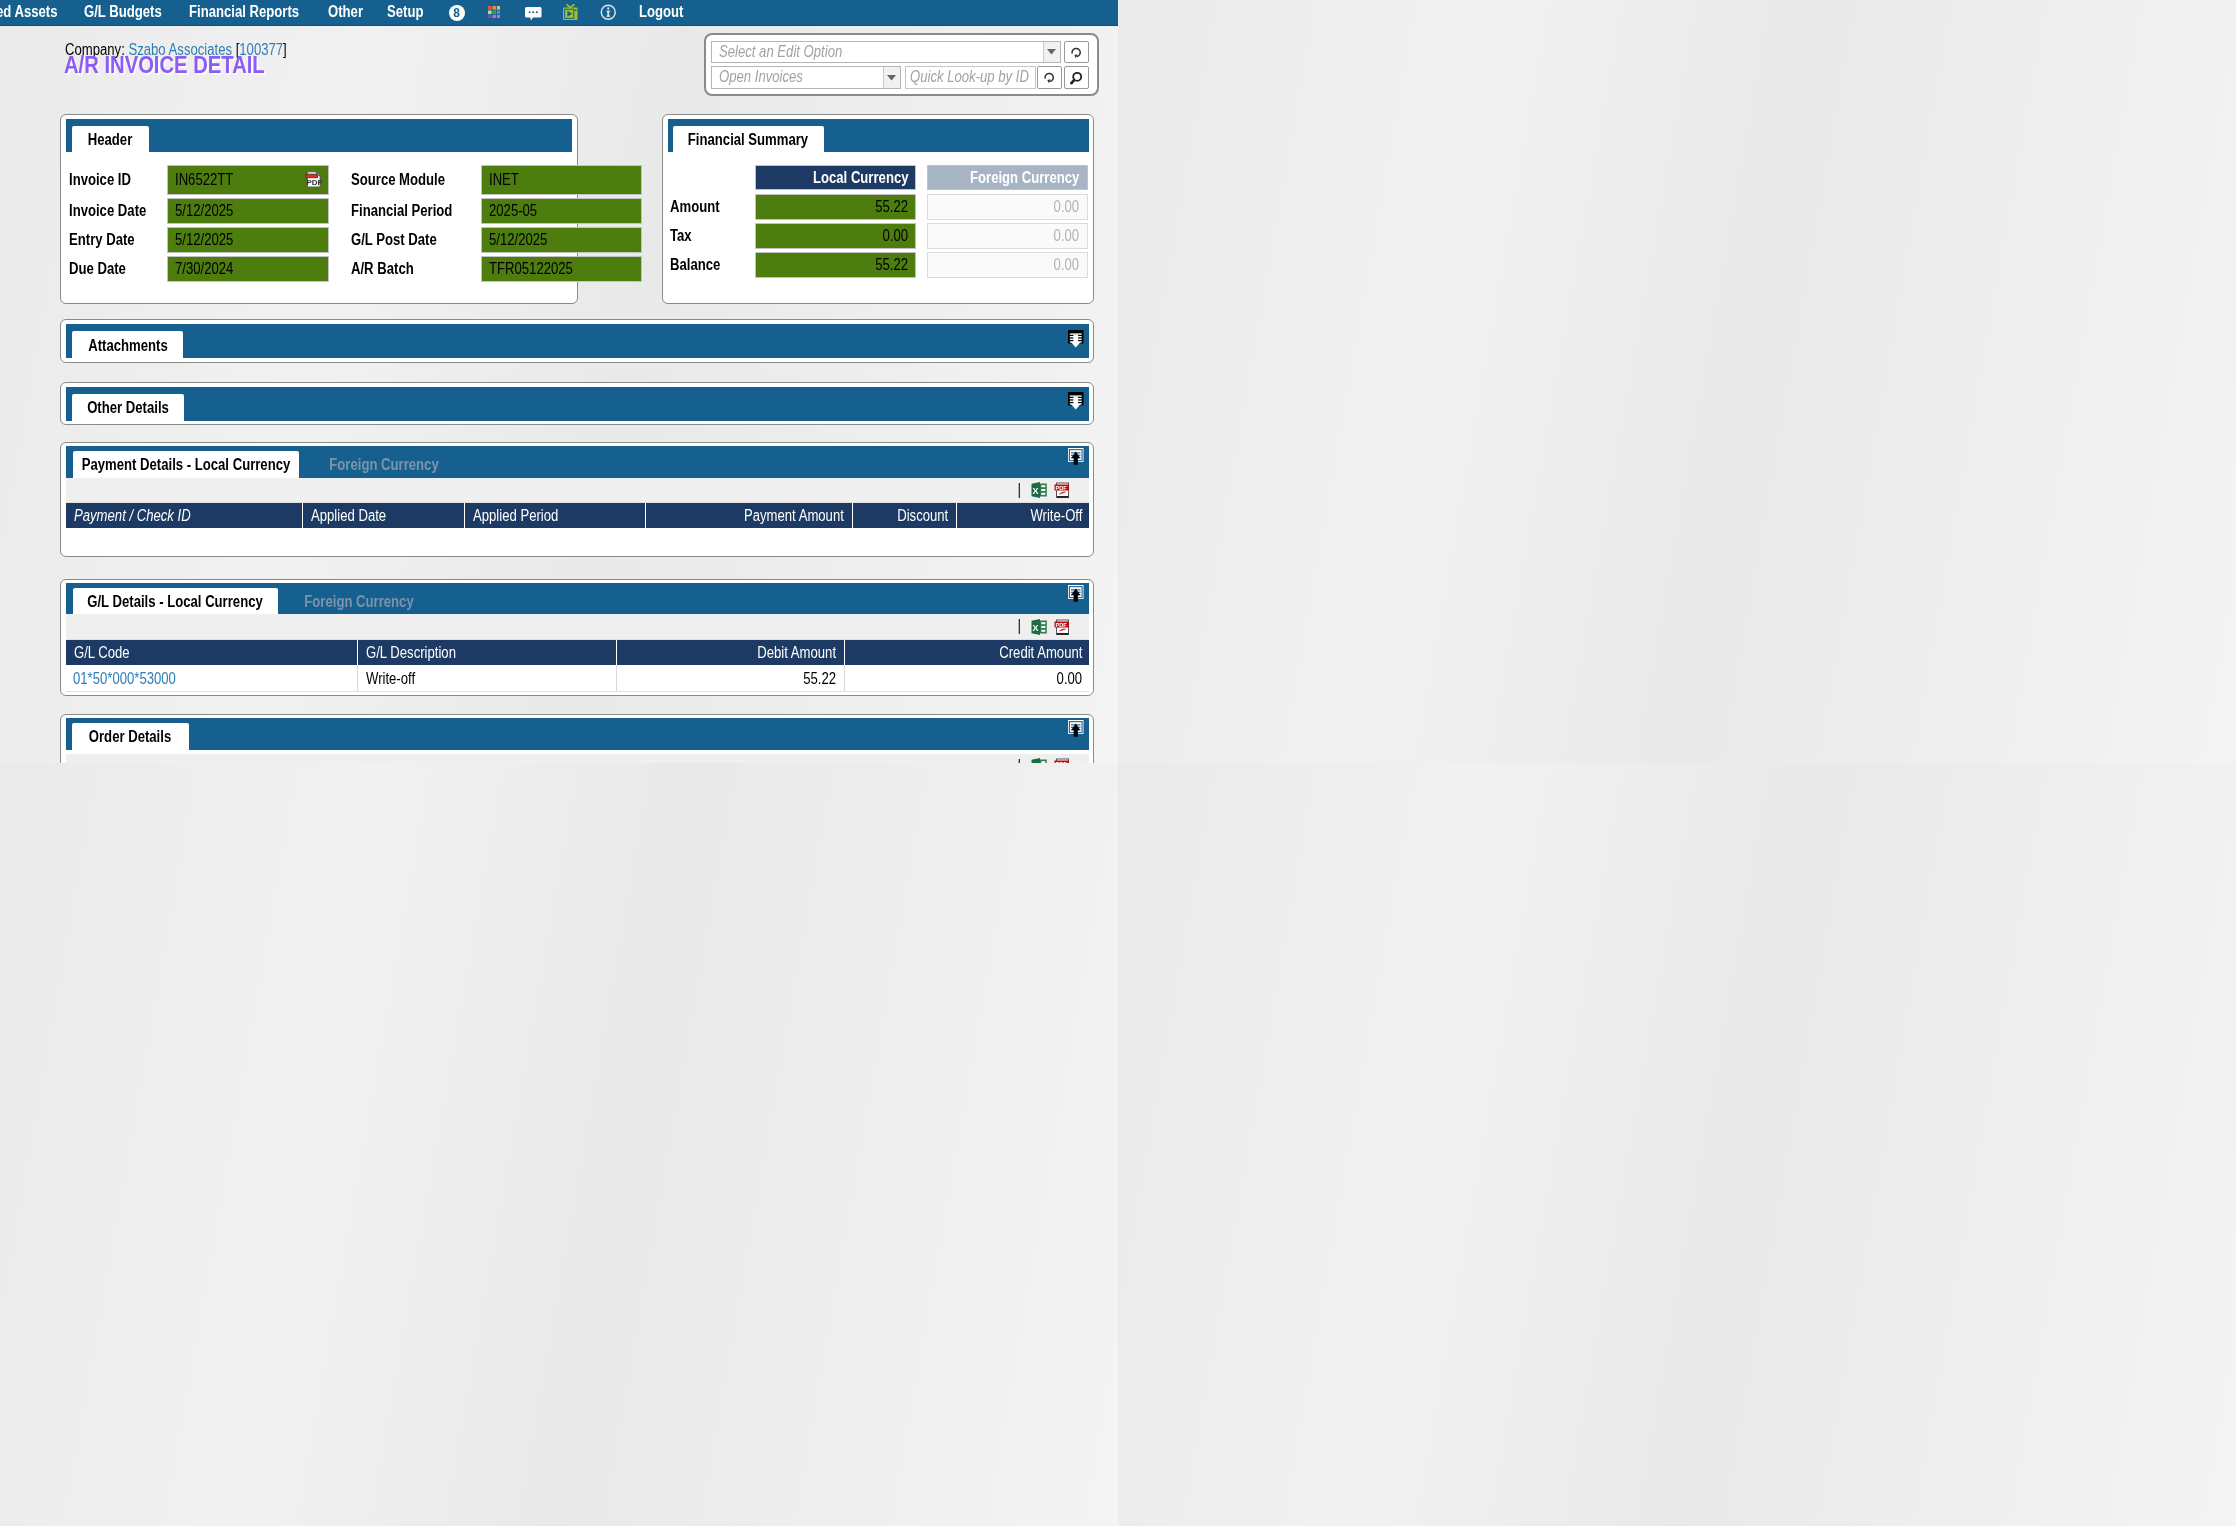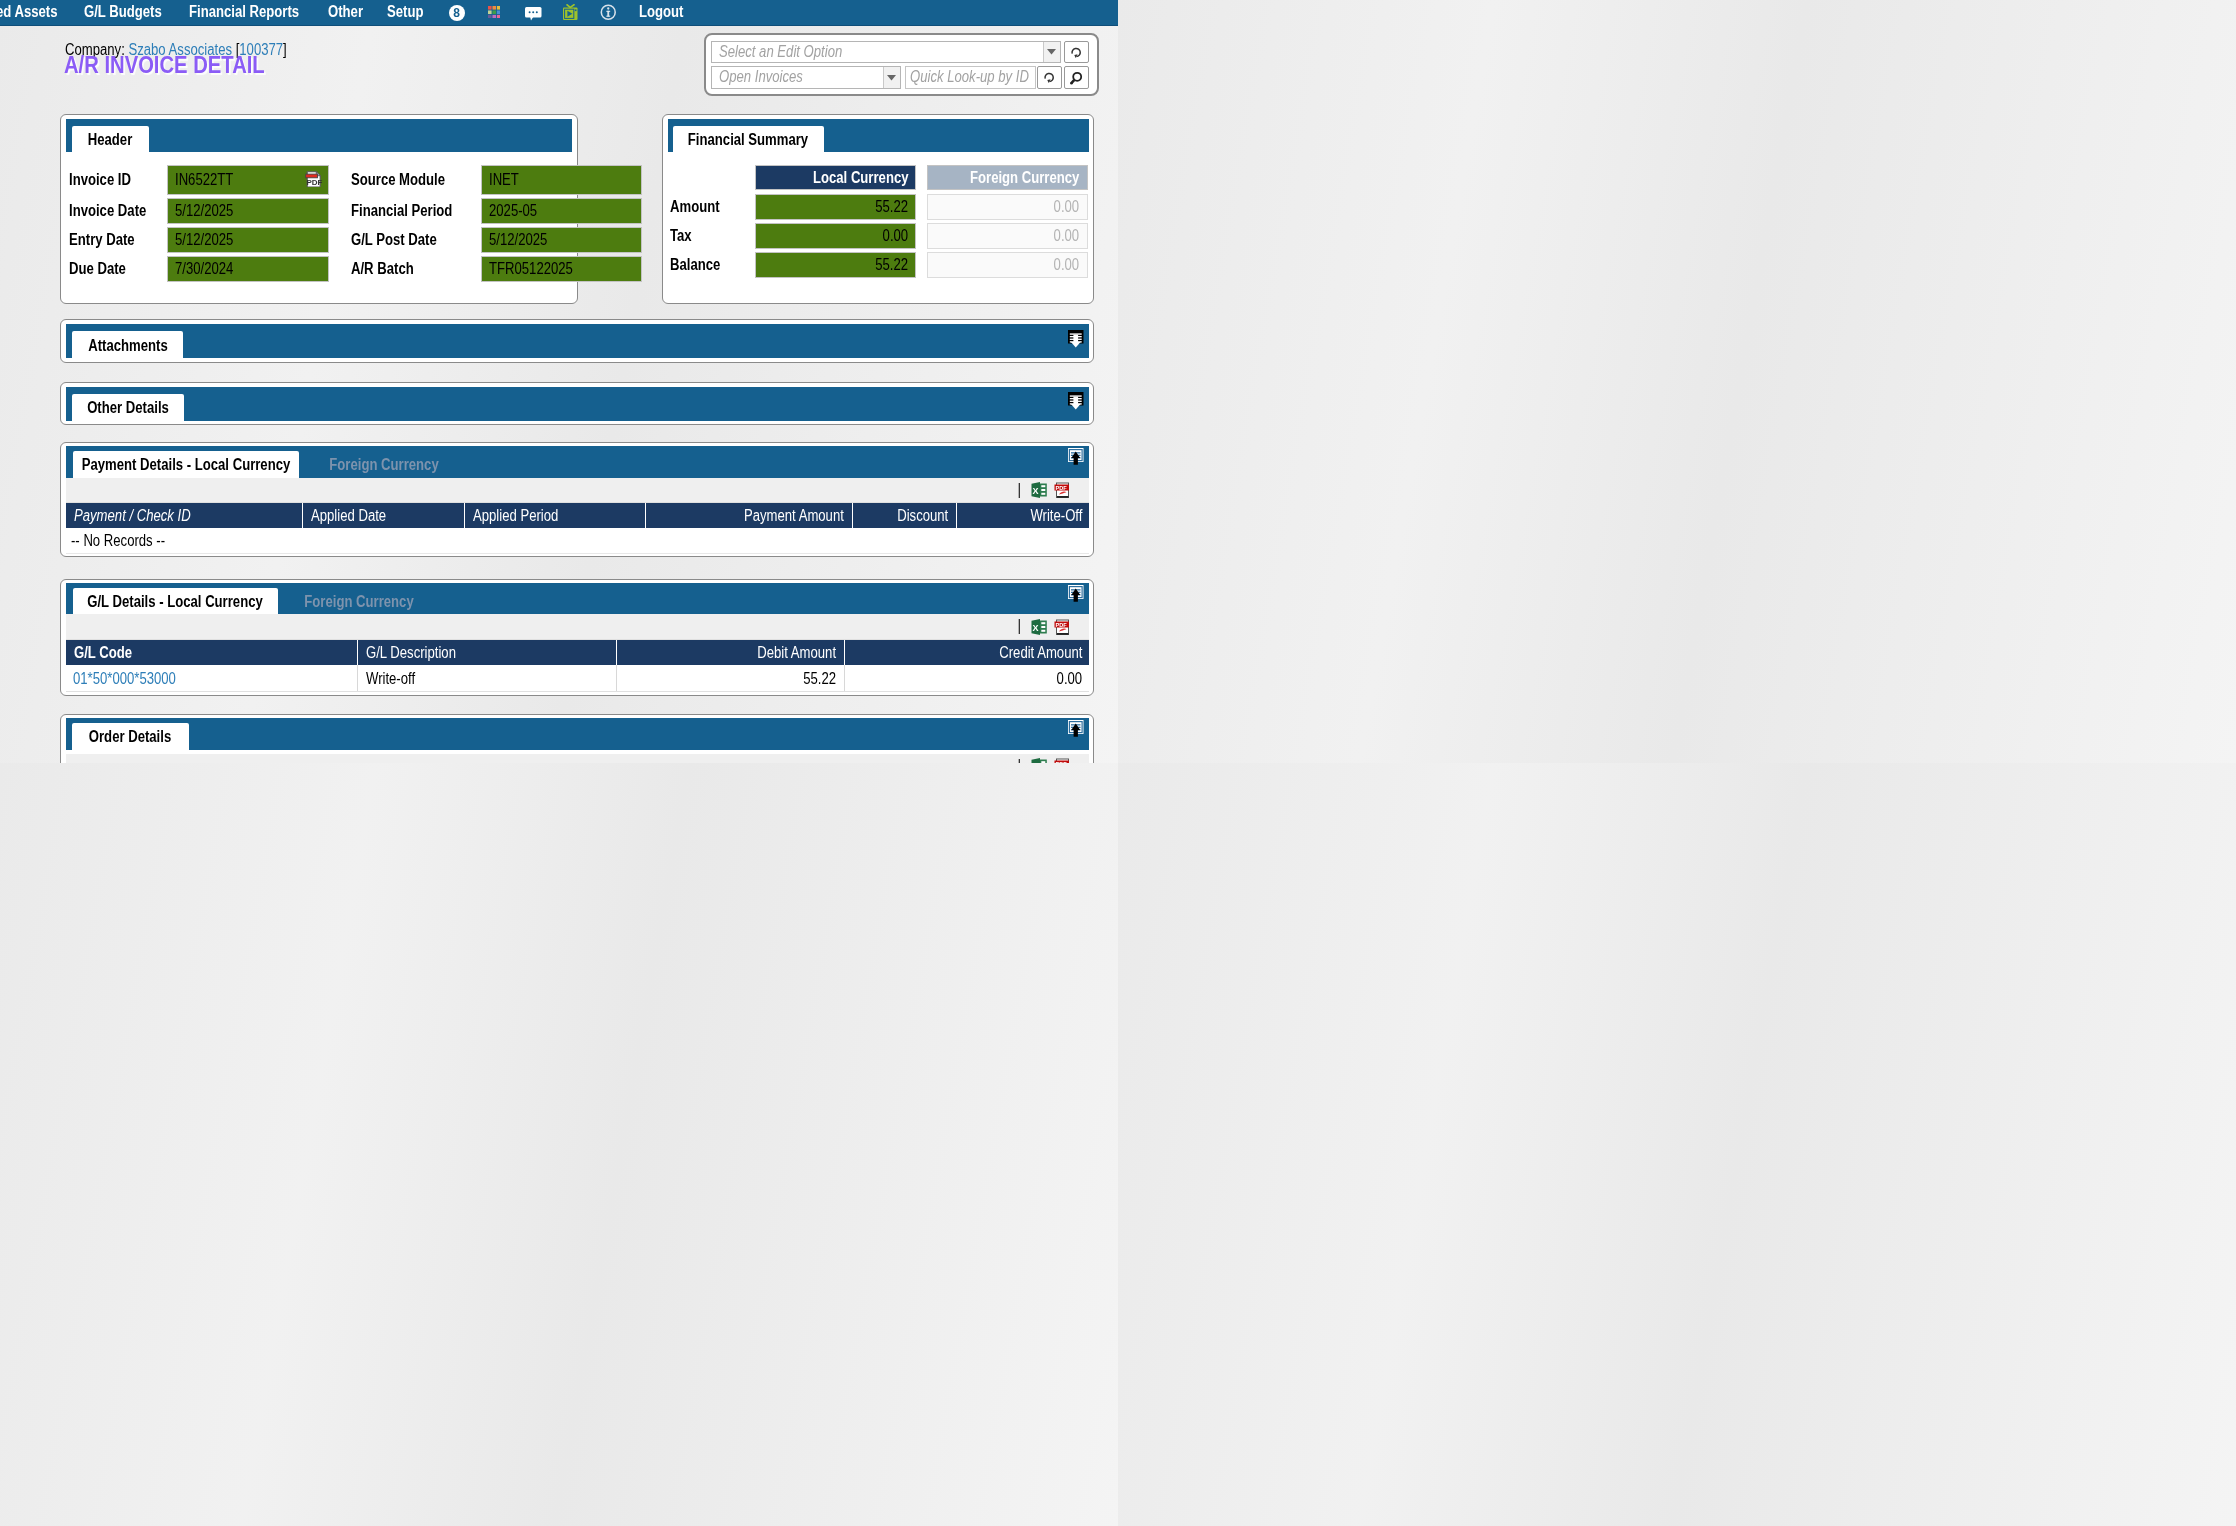--- a/index.html
+++ b/index.html
@@ -240,23 +240,20 @@
     </svg>
   </div>
   <div class="thead" style="left:5px;top:60px;right:4.5px;height:25px;">
     <div class="thc" style="left:0;width:237px;font-style:italic;"><span class="n">Payment / Check ID</span></div>
     <div class="thc" style="left:237px;width:162px;"><span class="n">Applied Date</span></div>
     <div class="thc" style="left:399px;width:181px;"><span class="n">Applied Period</span></div>
     <div class="thc r" style="left:580px;width:206.5px;"><span class="nr">Payment Amount</span></div>
     <div class="thc r" style="left:786.5px;width:104.5px;"><span class="nr">Discount</span></div>
     <div class="thc r last" style="left:891px;width:133.4px;"><span class="nr">Write-Off</span></div>
   </div>
-  <div class="abs" style="left:5px;top:85px;right:4.5px;height:25.5px;line-height:25.5px;background:#fff;border-bottom:1px solid #e8e8e8;">
-    <span class="n" style="margin-left:5px;">-- No Records --</span>
-  </div>
 </div>
 
 <div class="panel" style="left:60px;top:578.5px;width:1034.4px;height:117px;">
   <div class="bar" style="left:5px;top:3px;right:4.5px;height:31.5px;"></div>
   <div class="tab" style="left:11.6px;top:8px;width:205px;height:26.5px;line-height:27px;">
       <span class="nc">G/L Details - Local Currency</span>
     </div>
   <div class="itab" style="left:228px;top:8px;width:140px;height:26.5px;line-height:27px;text-align:center;">
       <span class="nc">Foreign Currency</span>
     </div>
@@ -272,21 +269,21 @@
     </svg>
     <svg class="abs" style="right:18px;top:4.5px" width="17" height="16.5" viewBox="0 0 17 16.5">
       <rect x="2.5" y="1" width="12" height="14.5" fill="#fff" stroke="#555" stroke-width="1"></rect>
       <rect x="3" y="14" width="11.5" height="1.8" fill="#222"></rect>
       <rect x="0.5" y="2.5" width="14.5" height="6" fill="#c00b0b"></rect>
       <text x="1.6" y="7.7" font-size="5.6" font-weight="bold" fill="#fff" font-family="Liberation Sans">PDF</text>
       <path d="M5 12.5 C7 9.5 10.5 9 12.5 10.2 C10 10.8 7.5 12 5 12.5 Z" fill="#d33"></path>
     </svg>
   </div>
   <div class="thead" style="left:5px;top:60px;right:4.5px;height:25px;">
-    <div class="thc" style="left:0;width:292px;font-weight:bold;"><span class="n">G/L Code</span></div>
+    <div class="thc" style="left:0;width:292px;"><span class="n">G/L Code</span></div>
     <div class="thc" style="left:292px;width:259px;"><span class="n">G/L Description</span></div>
     <div class="thc r" style="left:551px;width:228px;"><span class="nr">Debit Amount</span></div>
     <div class="thc r last" style="left:779px;width:245.4px;"><span class="nr">Credit Amount</span></div>
   </div>
   <div class="abs" style="left:5px;top:85px;right:4.5px;height:27.5px;line-height:27.5px;background:#fff;border-bottom:1px solid #e0e0e0;">
     <div class="abs" style="left:0;width:292px;height:100%;border-right:1px solid #d8d8d8;"><span class="n" style="margin-left:7px;color:#2d7eb8;">01*50*000*53000</span></div>
     <div class="abs" style="left:292px;width:259px;height:100%;border-right:1px solid #d8d8d8;"><span class="n" style="margin-left:8px;">Write-off</span></div>
     <div class="abs" style="left:551px;width:228px;height:100%;border-right:1px solid #d8d8d8;text-align:right;"><span class="nr" style="margin-right:8px;">55.22</span></div>
     <div class="abs" style="left:779px;width:245.4px;height:100%;text-align:right;"><span class="nr" style="margin-right:8px;">0.00</span></div>
   </div>

